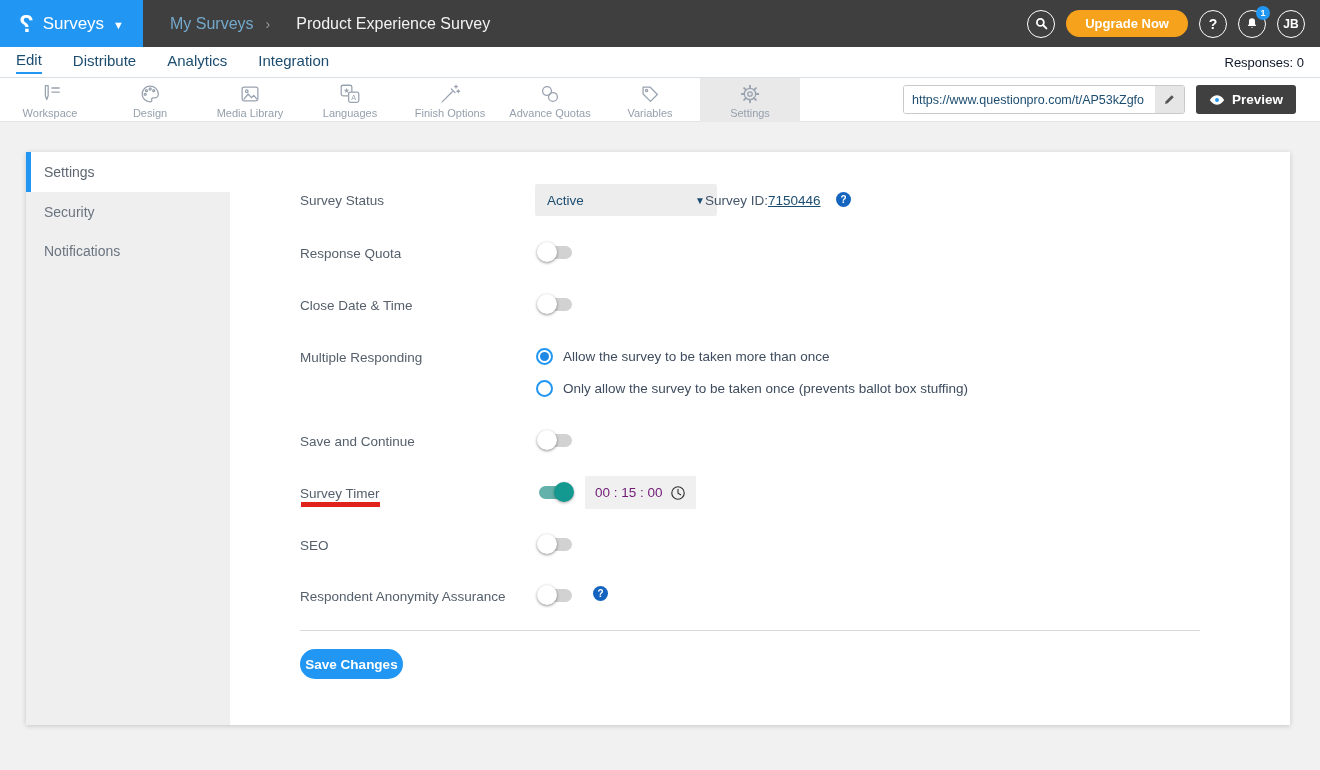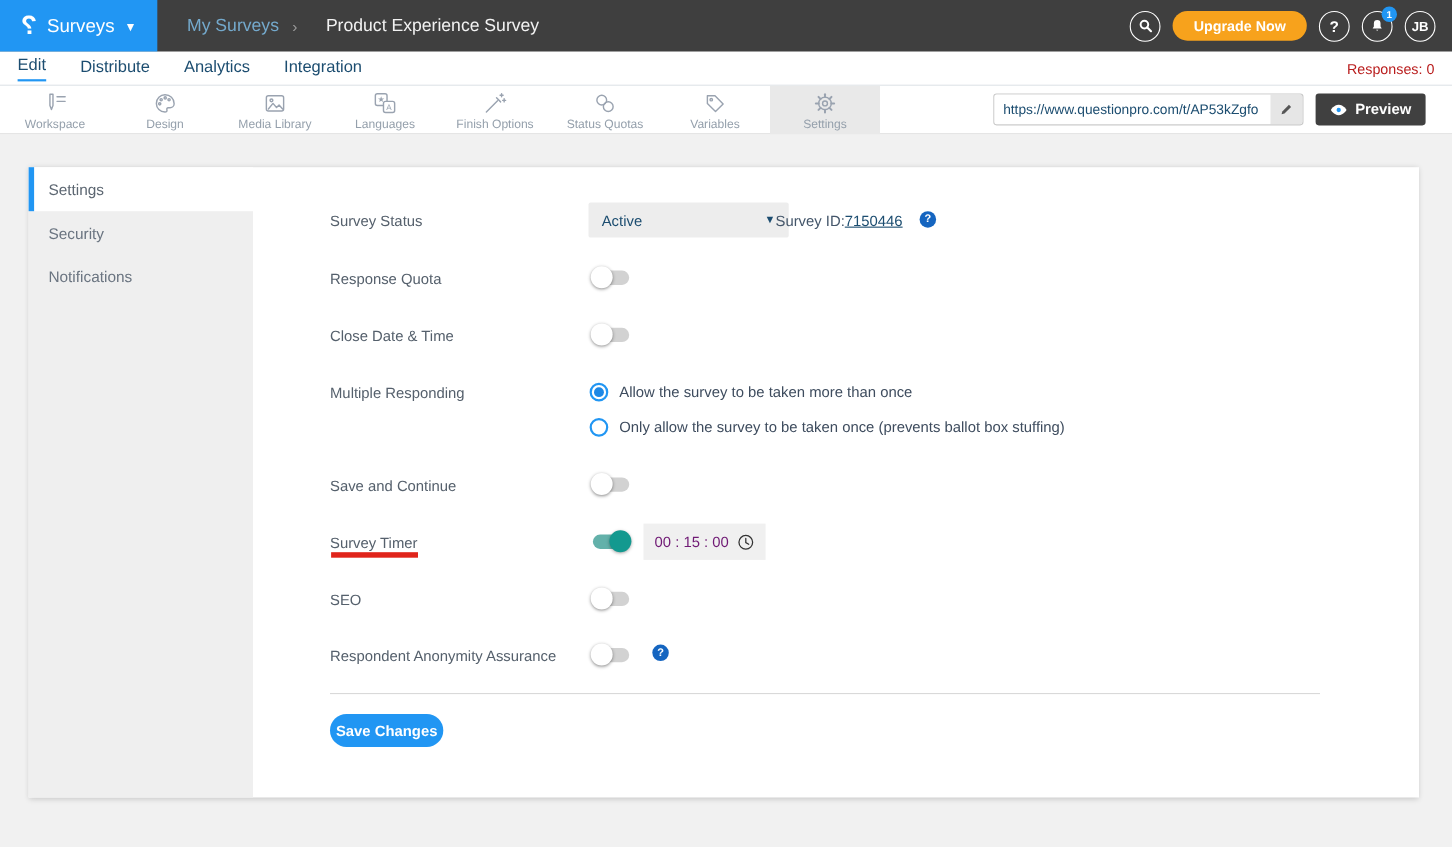--- a/index.html
+++ b/index.html
@@ -26,21 +26,21 @@
     font-size:13px; font-weight:bold; display:flex; align-items:center; border:none; cursor:pointer; }
   .badge { position:absolute; top:-5px; right:-5px; min-width:14px; height:14px; border-radius:7px;
     background:#2196f3; color:#fff; font-size:9px; font-weight:bold; display:flex;
     align-items:center; justify-content:center; padding:0 3px; }
 
   
   .tabbar { position:absolute; left:0; top:47px; width:1320px; height:31px; background:#fff;
     border-bottom:1px solid #d9dfe4; display:flex; align-items:center; padding:0 16px; }
   .tab { color:#1c4d70; font-size:15px; margin-right:31px; cursor:pointer; padding-bottom:4px; }
   .tab.active { border-bottom:2px solid #2196f3; }
-  .responses { margin-left:auto; color:#b91c1c; font-size:13px;text-align:center; }
+  .responses { margin-left:auto; color:#0f172a; font-size:13px;text-align:center; }
 
   
   .toolbar { position:absolute; left:0; top:78px; width:1320px; height:44px; background:#fff;
     border-bottom:1px solid #e3e3e3; display:flex; }
   .tool-item { width:100px; height:44px; display:flex; flex-direction:column; align-items:center;
     justify-content:center; gap:1px; cursor:pointer; }
   .tool-item.active { background:#e9e9e9; }
   .tool-item svg { stroke:#9aa3b0; fill:none; stroke-width:1.4; stroke-linecap:round; stroke-linejoin:round; }
   .tool-label { font-size:11px; color:#95a0ac; }
   .toolbar-right { margin-left:auto; display:flex; align-items:center; gap:11px; padding-right:24px; }
@@ -184,21 +184,21 @@
       <path d="M19.5 3.5v3M18 5h3"></path>
         <path d="M22 8.5v3M20.5 10h3"></path>
     </svg>
     <span class="tool-label">Finish Options</span>
   </div>
   <div class="tool-item">
     <svg width="24" height="24" viewBox="0 0 26 26">
       <circle cx="9.8" cy="9.8" r="4.8"></circle>
         <circle cx="16.2" cy="16.2" r="4.8"></circle>
     </svg>
-    <span class="tool-label">Status Quotas</span>
+    <span class="tool-label">Advance Quotas</span>
   </div>
   <div class="tool-item">
     <svg width="24" height="24" viewBox="0 0 26 26">
       <path d="M5.5 5.5h7.5l8 8-7.5 7.5-8-8z"></path>
         <circle cx="9.3" cy="9.3" r="1.2"></circle>
     </svg>
     <span class="tool-label">Variables</span>
   </div>
   <div class="tool-item active">
     <svg width="24" height="24" viewBox="0 0 26 26">

